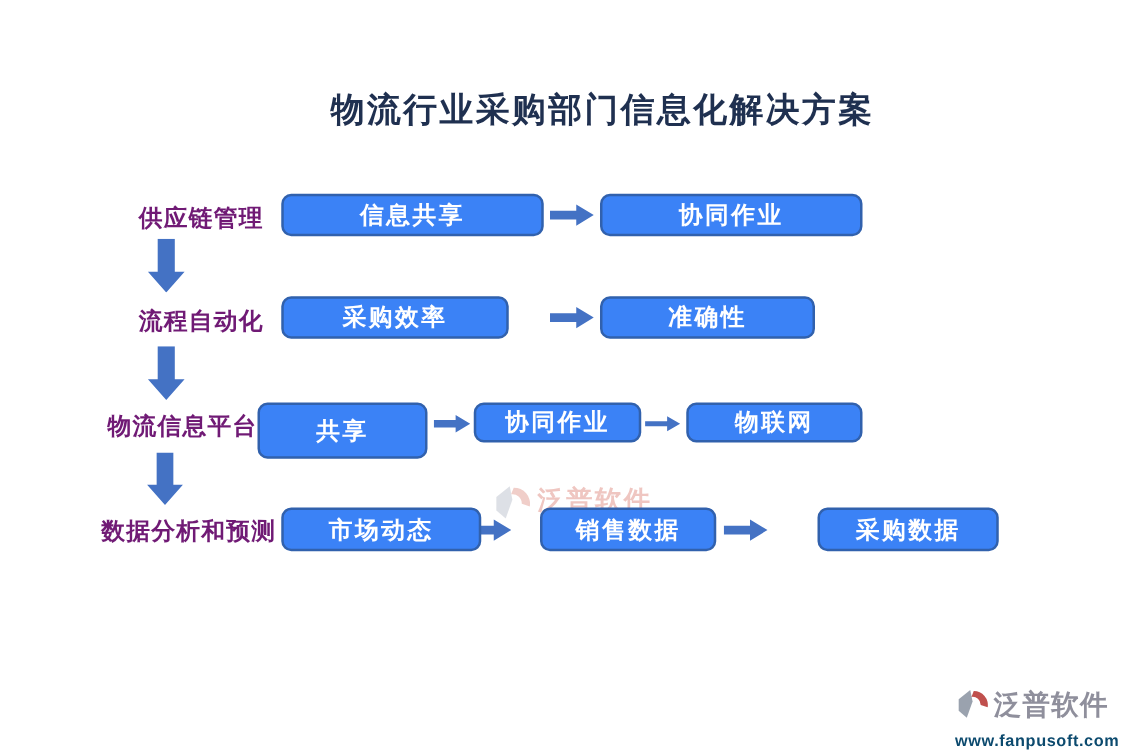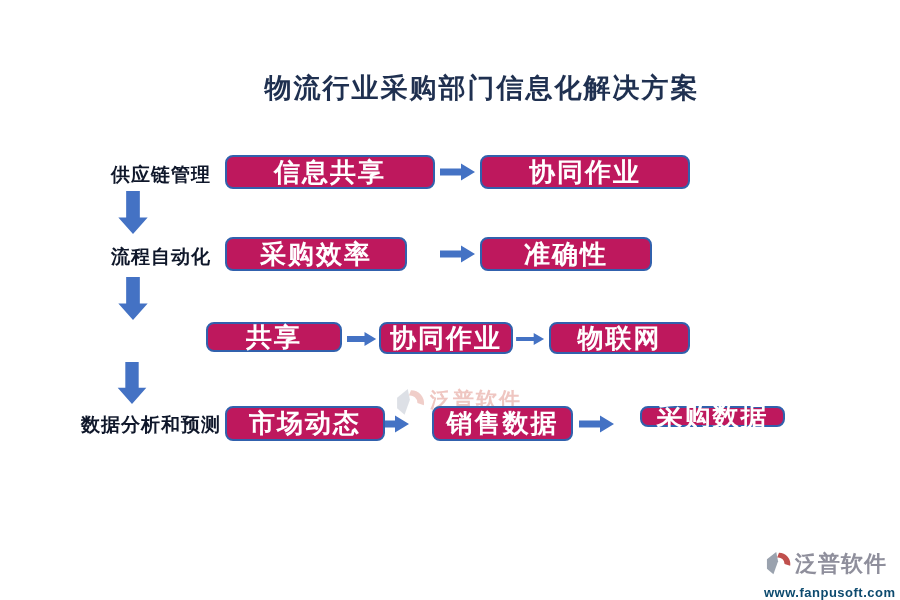--- a/index.html
+++ b/index.html
@@ -7,28 +7,28 @@
   .canvas{position:relative;width:900px;height:600px;background:#ffffff;overflow:hidden;}
 
   .diagram-title{
     position:absolute;left:52px;top:70px;width:860px;
     text-align:center;font-size:27px;font-weight:bold;color:#1f3050;
     letter-spacing:2px;
   }
 
   .row-label{
     position:absolute;width:180px;text-align:right;
-    font-size:19px;font-weight:700;color:#0f172a;letter-spacing:1px;
+    font-size:19px;font-weight:700;color:#701a75;letter-spacing:1px;
     z-index:3;white-space:nowrap;
   }
 
   .flow-box{
     position:absolute;box-sizing:border-box;
-    background:#be185d;border:2px solid #3161ad;border-radius:8px;
-    color:#ffffff;font-size:26px;font-weight:bold;letter-spacing:2px;
+    background:#3b82f6;border:2px solid #3161ad;border-radius:8px;
+    color:#ffffff;font-size:19px;font-weight:bold;letter-spacing:2px;
     display:flex;align-items:center;justify-content:center;
     z-index:2;white-space:nowrap;
   }
 
   .arrow{position:absolute;z-index:1;line-height:0;}
   .arrow svg{display:block;width:100%;height:100%;}
 
   .watermark{position:absolute;left:396px;top:386px;width:120px;height:52px;opacity:.55;z-index:1;}
   .watermark .wm-icon{position:absolute;left:0;top:2px;}
   .watermark .wm-brand{position:absolute;left:34px;top:0;font-size:21px;font-weight:bold;color:#e2988f;letter-spacing:2px;white-space:nowrap;}
@@ -69,21 +69,22 @@
       </svg>
   </div>
   <div class="flow-box" style="left:480px;top:237px;width:172px;height:34px;">准确性</div>
 
   <div class="arrow" style="left:118px;top:277px;width:30px;height:43px;">
     <svg viewBox="0 0 30 44">
         <polygon points="8,0 22,0 22,27 30,27 15,44 0,27 8,27" fill="#4472C4"></polygon>
       </svg>
   </div>
 
-  <div class="flow-box" style="left:206px;top:322px;width:136px;height:30px;text-align:right;">共享</div>
+  <div class="row-label" style="left:26px;top:328px;">物流信息平台</div>
+  <div class="flow-box" style="left:206px;top:322px;width:136px;height:45px;text-align:right;">共享</div>
   <div class="arrow" style="left:347px;top:330px;width:30px;height:18px;">
     <svg viewBox="0 0 36 20">
         <polygon points="0,6.5 21,6.5 21,1.5 35,10 21,18.5 21,13.5 0,13.5" fill="#4472C4"></polygon>
       </svg>
   </div>
   <div class="flow-box" style="left:379px;top:322px;width:134px;height:32px;">协同作业</div>
   <div class="arrow" style="left:516px;top:331px;width:29px;height:16px;">
     <svg viewBox="0 0 36 20">
         <polygon points="0,7.5 22,7.5 22,2.5 35,10 22,17.5 22,12.5 0,12.5" fill="#4472C4"></polygon>
       </svg>
@@ -113,21 +114,21 @@
     <svg viewBox="0 0 36 20">
         <polygon points="0,6.5 21,6.5 21,1.5 35,10 21,18.5 21,13.5 0,13.5" fill="#4472C4"></polygon>
       </svg>
   </div>
   <div class="flow-box" style="left:432px;top:406px;width:141px;height:35px;text-align:center;">销售数据</div>
   <div class="arrow" style="left:579px;top:414px;width:36px;height:20px;">
     <svg viewBox="0 0 36 20">
         <polygon points="0,6.5 21,6.5 21,1.5 35,10 21,18.5 21,13.5 0,13.5" fill="#4472C4"></polygon>
       </svg>
   </div>
-  <div class="flow-box" style="left:640px;top:406px;width:145px;height:21px;">采购数据</div>
+  <div class="flow-box" style="left:654px;top:406px;width:145px;height:35px;">采购数据</div>
 
   <div class="footer-logo">
     <span class="fl-icon">
       <svg width="26" height="26" viewBox="0 0 28 28">
         <polygon points="1,9 11,1 13,11 8,25 1,19" fill="#9aa2ae"></polygon>
         <path d="M14 2 A 12 12 0 0 1 26 16 L 20 14 A 7 7 0 0 0 12 7 Z" fill="#c0504d"></path>
       </svg>
     </span>
     <span class="fl-brand">泛普软件</span>
     <span class="fl-url">www.fanpusoft.com</span>

